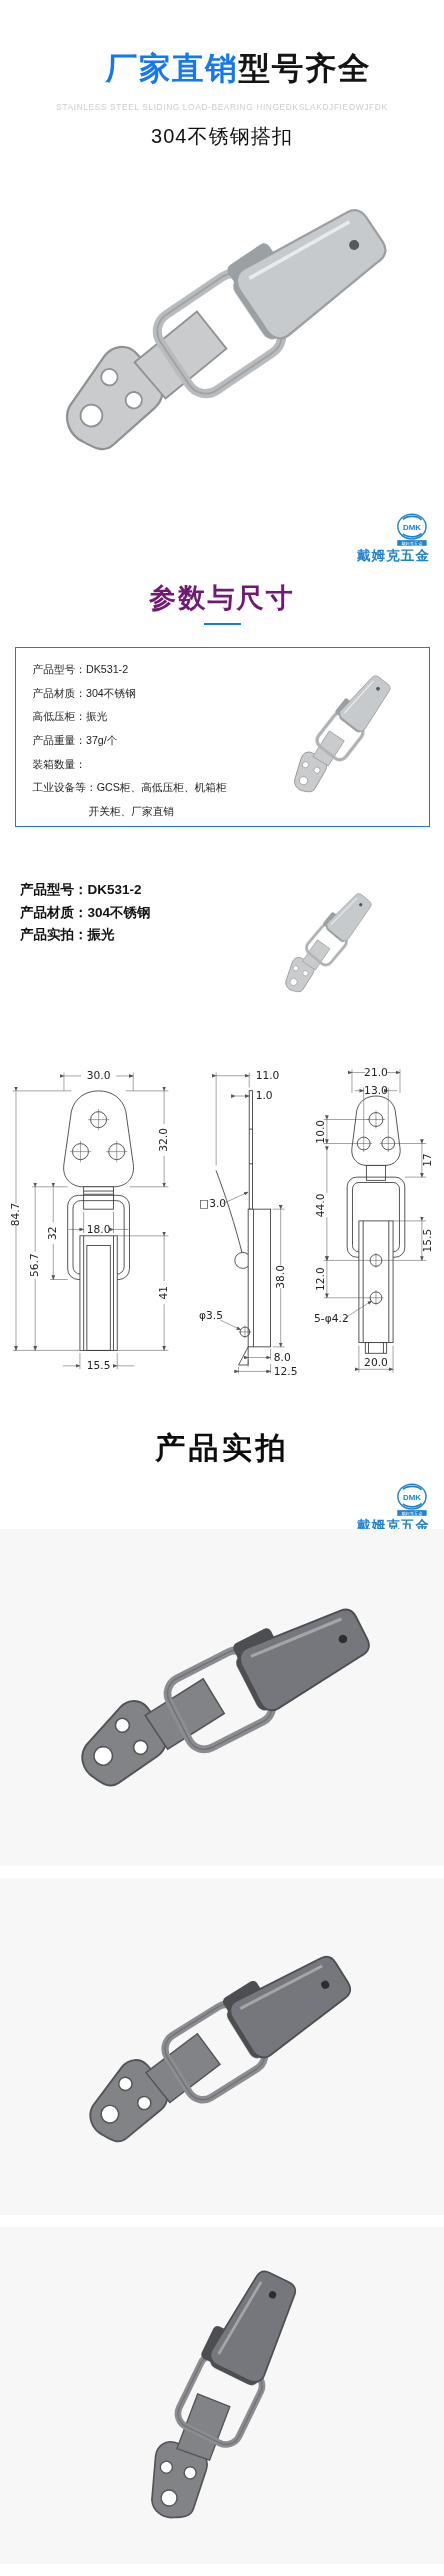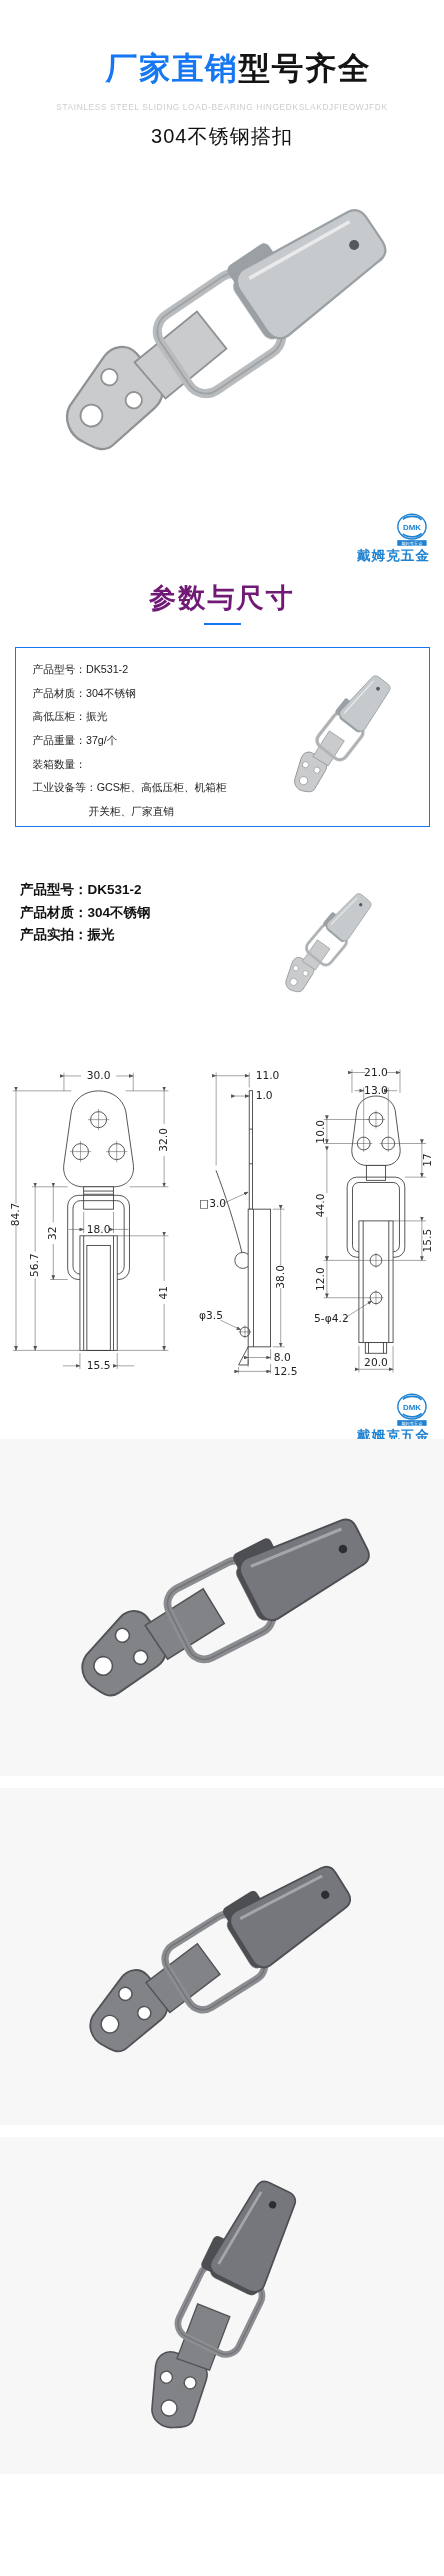--- a/index.html
+++ b/index.html
@@ -326,20 +326,21 @@
       <text class="dtx" x="20" y="431" text-anchor="middle" transform="rotate(-90 20 431)">12.0</text>
       <text class="dtx" x="2" y="512">5-φ4.2</text>
       <line class="dim" x1="58" y1="505" x2="110" y2="472" marker-end="url(#aB)"></line>
       <line class="dim" x1="86" y1="556" x2="86" y2="606"></line>
         <line class="dim" x1="150" y1="556" x2="150" y2="606"></line>
       <line class="dim" x1="86" y1="600" x2="150" y2="600" marker-start="url(#aB)" marker-end="url(#aB)"></line>
       <text class="dtx" x="118" y="594" text-anchor="middle">20.0</text>
     </svg>
   </div>
 
+  <h2 class="photos-title">产品实拍</h2>
 
   <div class="brand-row">
     <svg class="logo" viewBox="0 0 62 60">
       <ellipse cx="30" cy="24" rx="25" ry="22" fill="none" stroke="#1e82d2" stroke-width="2.5"></ellipse>
       <path d="M14,11 C22,4 40,4 47,12" fill="none" stroke="#1e82d2" stroke-width="3"></path>
       <path d="M14,37 C22,44 40,44 47,36" fill="none" stroke="#1e82d2" stroke-width="3"></path>
       <text x="30" y="30" text-anchor="middle" font-size="14" font-weight="bold" fill="#1e82d2">DMK</text>
       <path d="M4,48 L56,48 L56,58 L4,58 Z" fill="#1e82d2"></path>
       <text x="30" y="56" text-anchor="middle" font-size="7.5" fill="#fff">戴姆克五金</text>
     </svg>

